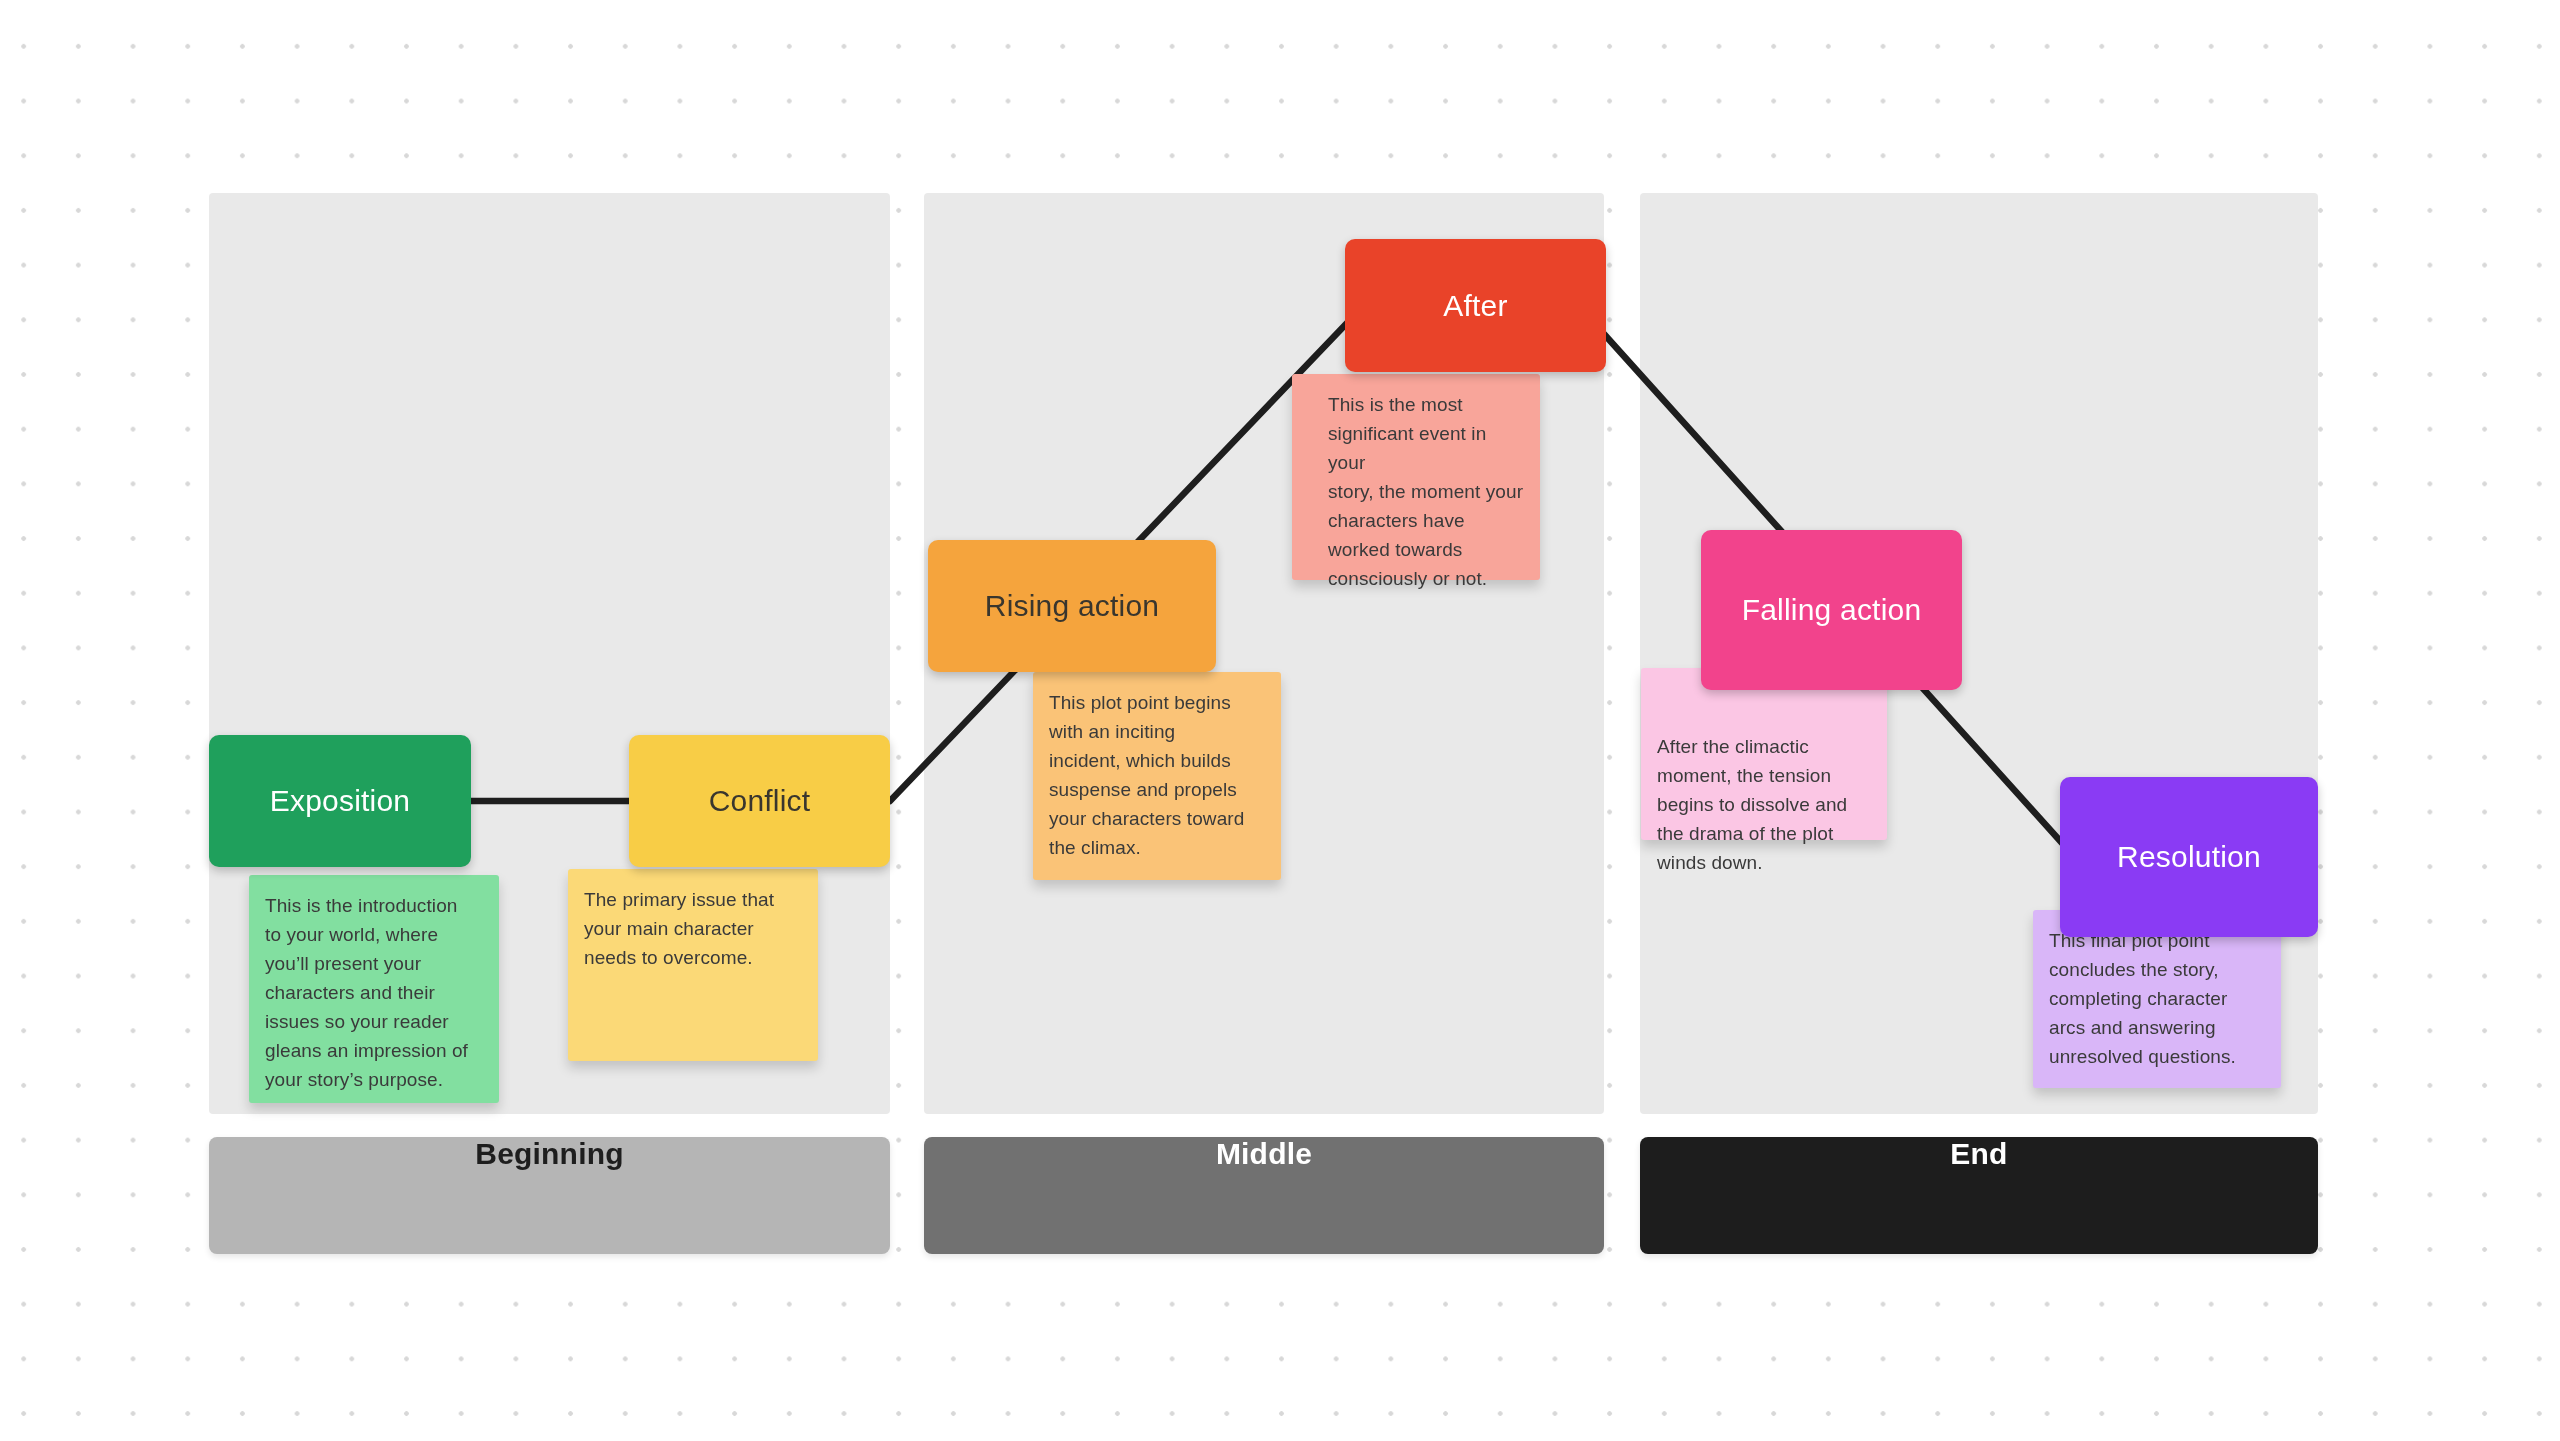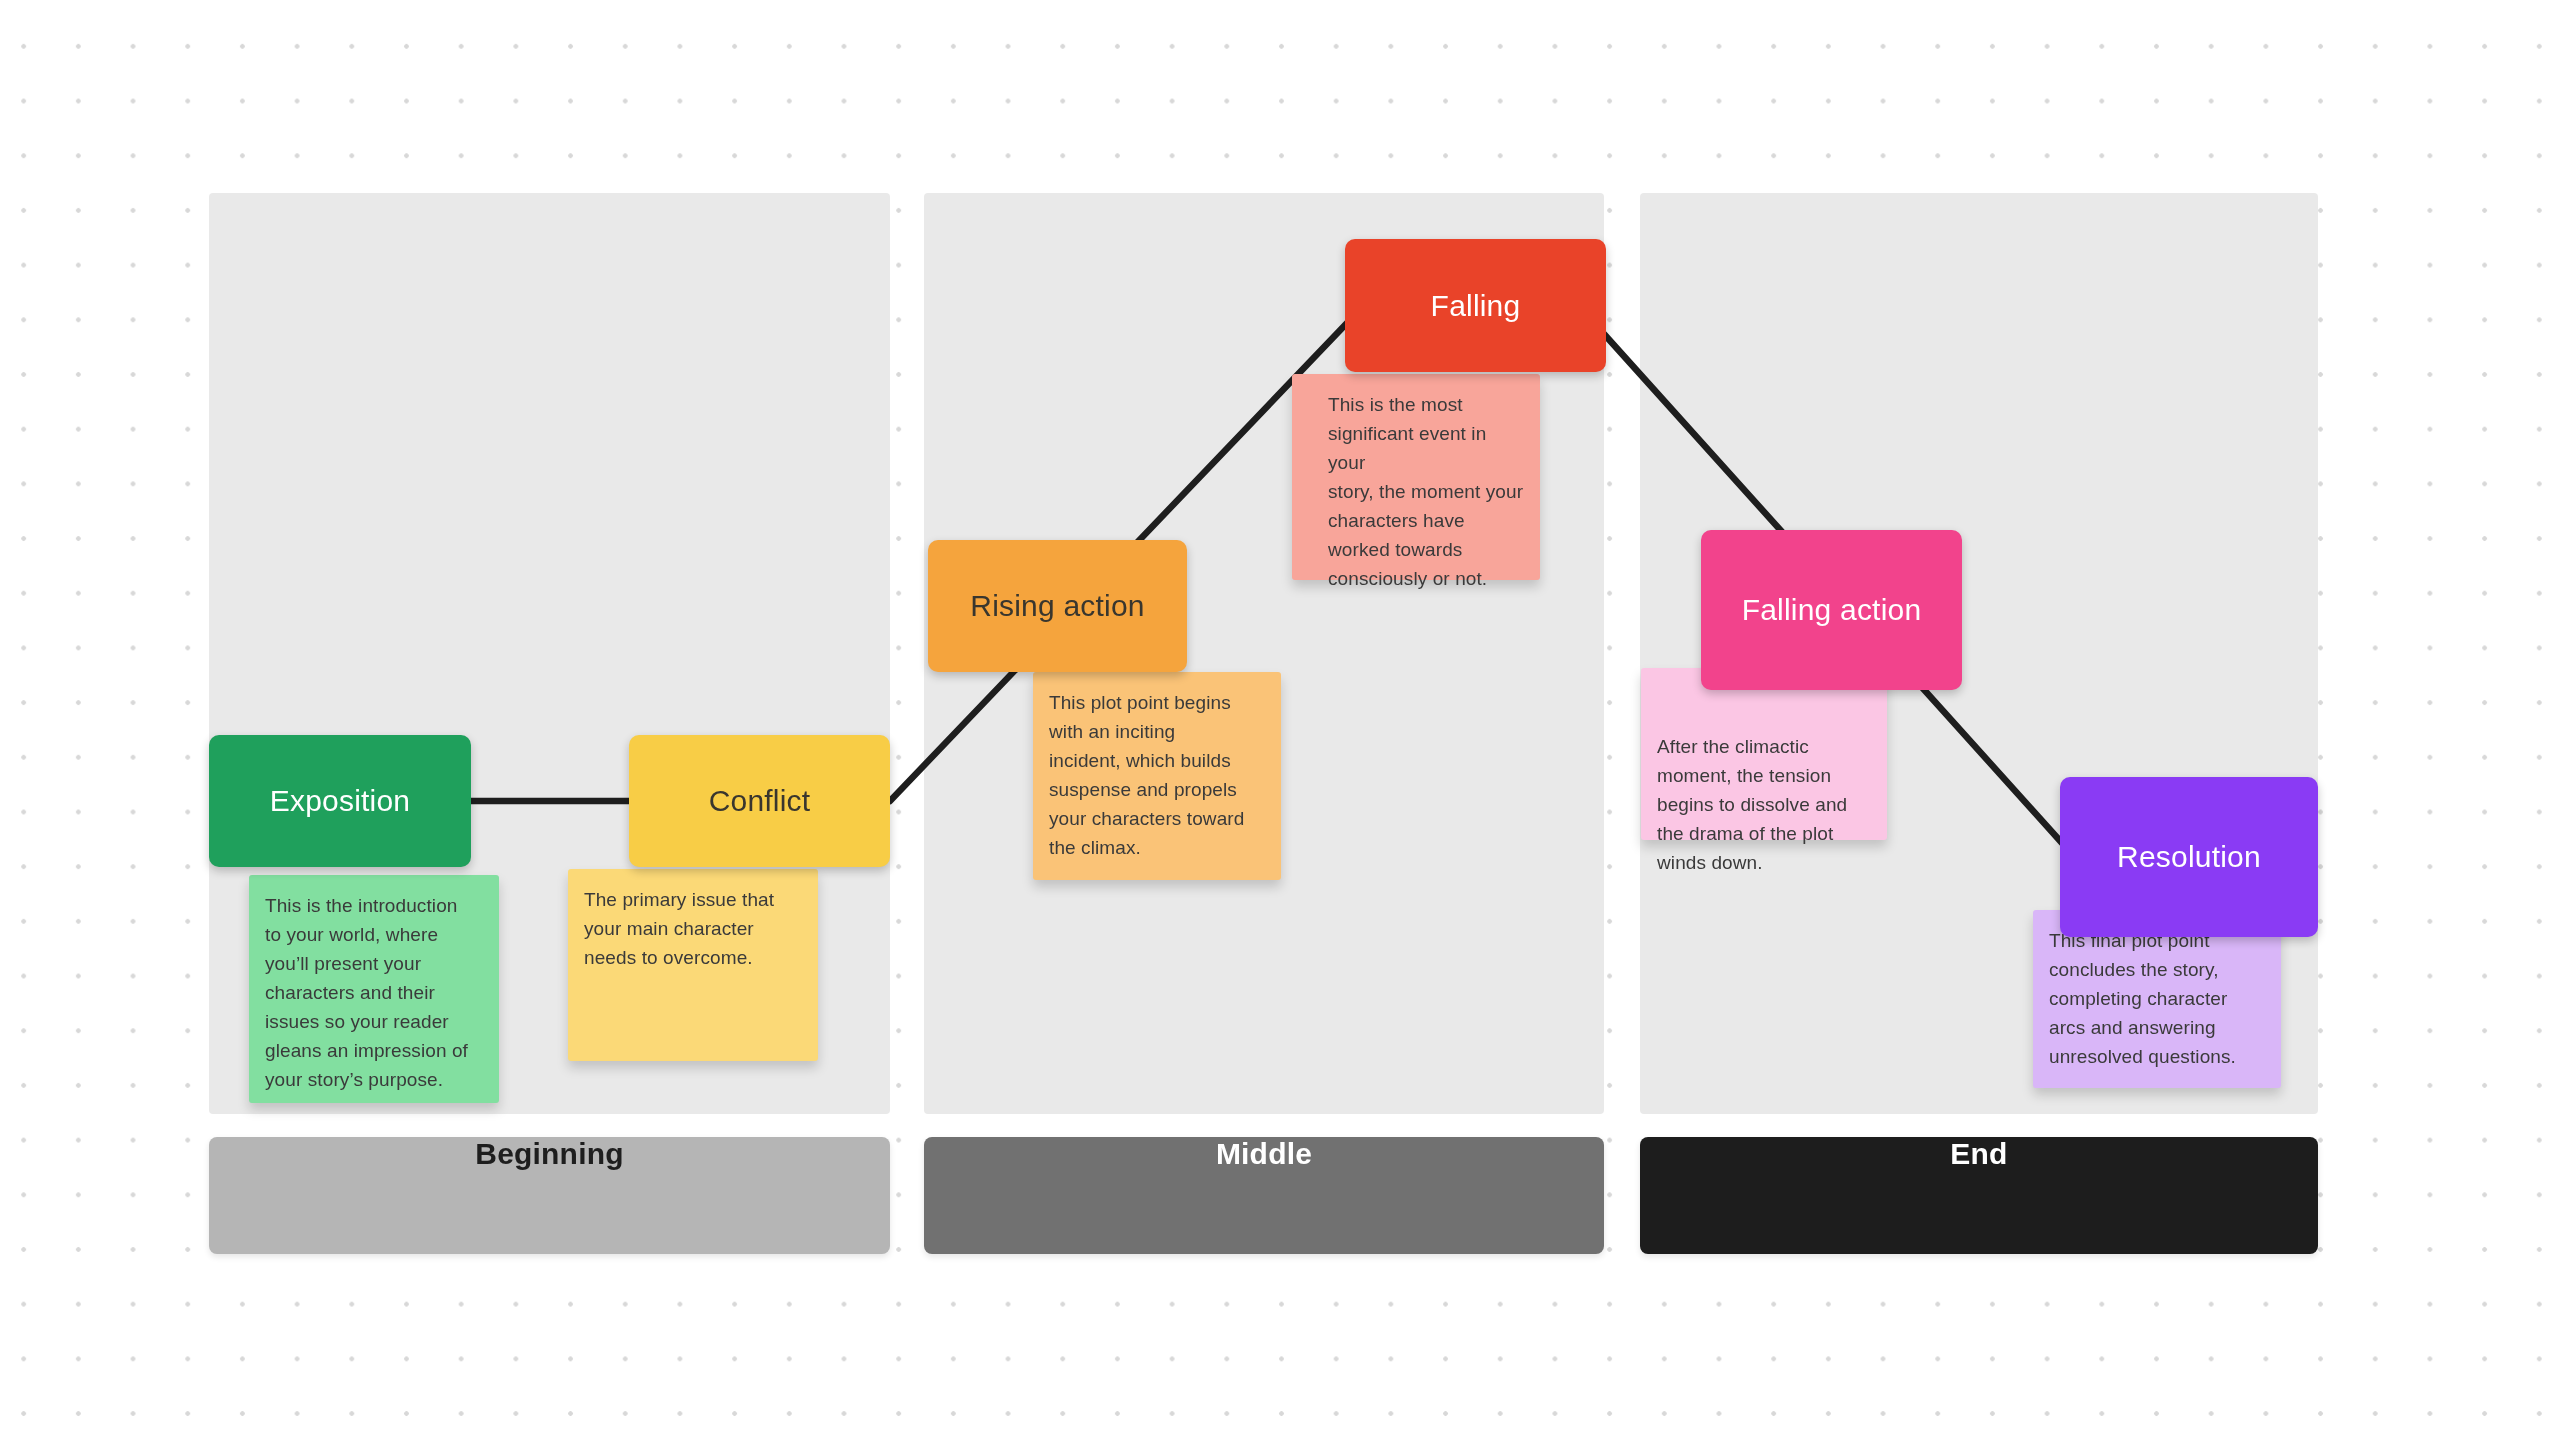--- a/index.html
+++ b/index.html
@@ -38,21 +38,21 @@
   .note-resolution {left:2033px;top:910px; width:248px;height:178px;}
   
   .card{
     position:absolute;z-index:4;border-radius:10px;
     display:flex;align-items:center;justify-content:center;
     box-shadow:0 4px 10px rgba(0,0,0,0.22);
   }
   .card-label{font-size:30px;font-weight:500;letter-spacing:0.2px;}
   .card-exposition {left:209px; top:735px;width:262px;height:132px;}
   .card-conflict   {left:629px; top:735px;width:261px;height:132px;}
-  .card-rising     {left:928px; top:540px;width:259px;height:132px;}
+  .card-rising     {left:928px; top:540px;width:288px;height:132px;}
   .card-climax     {left:1345px;top:239px;width:261px;height:133px;}
   .card-falling    {left:1701px;top:530px;width:261px;height:160px;}
   .card-resolution {left:2060px;top:777px;width:258px;height:160px;}
   
   .bar{
     position:absolute;top:1137px;height:117px;z-index:1;border-radius:8px;
     display:flex;align-items:flex-start;justify-content:center;
     box-shadow:0 3px 6px rgba(0,0,0,0.10);
   }
   .bar-label{font-size:30px;font-weight:700;letter-spacing:0.2px;}
@@ -123,21 +123,21 @@
   <div class="card card-exposition" style="background-color: rgb(31, 160, 92);">
     <span class="card-label" style="color: rgb(255, 255, 255);">Exposition</span>
   </div>
   <div class="card card-conflict" style="background-color: rgb(248, 205, 70); justify-content: center;">
     <span class="card-label" style="color: rgb(57, 54, 46);">Conflict</span>
   </div>
   <div class="card card-rising" style="background-color: rgb(245, 164, 61);">
     <span class="card-label" style="color: rgb(57, 54, 46);">Rising action</span>
   </div>
   <div class="card card-climax" style="background-color: rgb(233, 67, 41);">
-    <span class="card-label" style="color: rgb(255, 255, 255);">Falling</span>
+    <span class="card-label" style="color: rgb(255, 255, 255);">After</span>
   </div>
   <div class="card card-falling" style="background-color: rgb(242, 67, 140);">
     <span class="card-label" style="color: rgb(255, 255, 255);">Falling action</span>
   </div>
   <div class="card card-resolution" style="background-color: rgb(138, 59, 244);">
     <span class="card-label" style="color: rgb(255, 255, 255);">Resolution</span>
   </div>
 
   <div class="bar bar-1" style="background-color: rgb(181, 181, 181);">
     <span class="bar-label" style="color: rgb(30, 30, 30);">Beginning</span>

